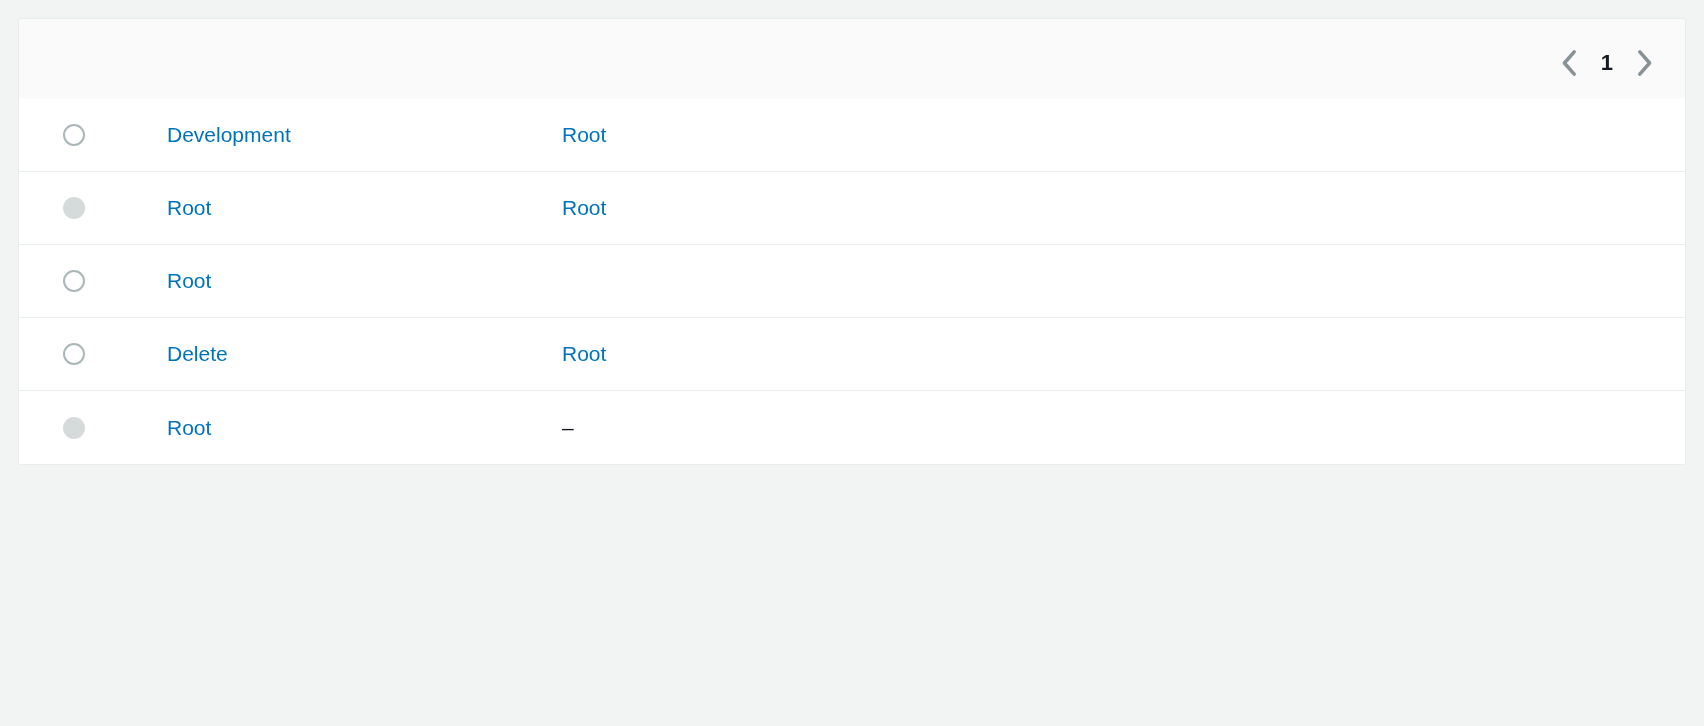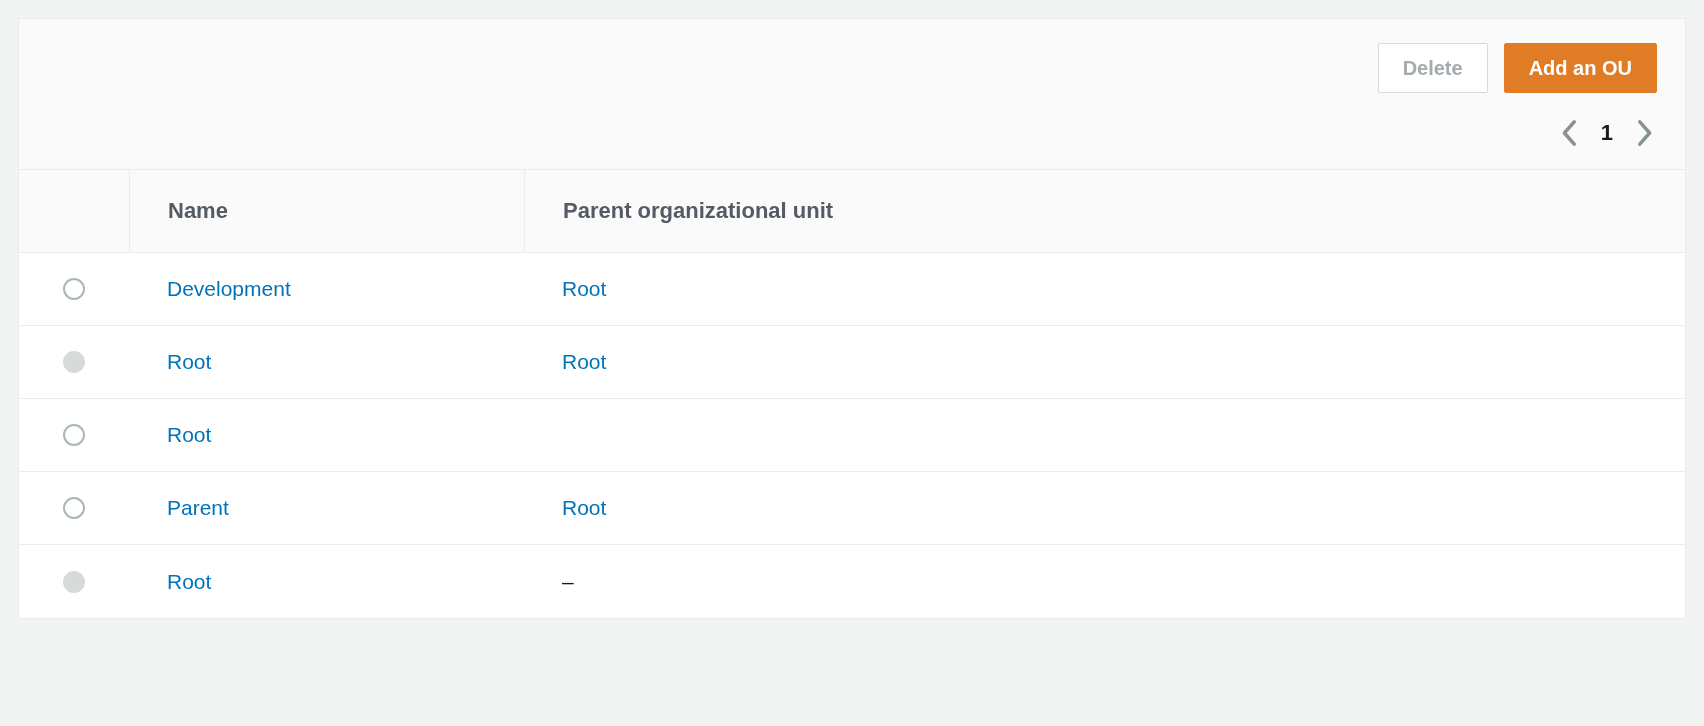--- a/index.html
+++ b/index.html
@@ -145,44 +145,35 @@
     }
     .dash {
       color: #16191f;
     }
   </style>
 </head>
 <body>
 
 <div class="panel">
   <div class="panel-header">
-    <div class="action-row">
-      <button class="btn btn-secondary">Delete</button>
-      <button class="btn btn-primary">Add an OU</button>
-    </div>
     <div class="pagination-row">
       <span class="chevron-icon">
         <svg width="18" height="28" viewBox="0 0 12 20" fill="none">
             <path d="M9 2 L2 10 L9 18" stroke="#879196" stroke-width="2.5" fill="none" stroke-linecap="round" stroke-linejoin="round"></path>
           </svg>
       </span>
       <span class="page-number">1</span>
       <span class="chevron-icon">
         <svg width="18" height="28" viewBox="0 0 12 20" fill="none">
             <path d="M3 2 L10 10 L3 18" stroke="#879196" stroke-width="2.5" fill="none" stroke-linecap="round" stroke-linejoin="round"></path>
           </svg>
       </span>
     </div>
   </div>
 
-  <div class="table-header">
-    <div class="col-select"></div>
-    <div class="th col-name">Name</div>
-    <div class="th col-parent">Parent organizational unit</div>
-  </div>
 
   <div class="table-body">
     <div class="row">
       <div class="cell-select">
         <div class="radio"></div>
       </div>
       <div class="cell cell-name">
         <a class="link">Development</a>
       </div>
       <div class="cell cell-parent">
@@ -209,21 +200,21 @@
       <div class="cell cell-parent">
         <a class="link">Root</a>
       </div>
     </div>
 
     <div class="row">
       <div class="cell-select">
         <div class="radio"></div>
       </div>
       <div class="cell cell-name">
-        <a class="link">Parent</a>
+        <a class="link">Delete</a>
       </div>
       <div class="cell cell-parent">
         <a class="link">Root</a>
       </div>
     </div>
 
     <div class="row">
       <div class="cell-select">
         <div class="radio-disabled"></div>
       </div>

